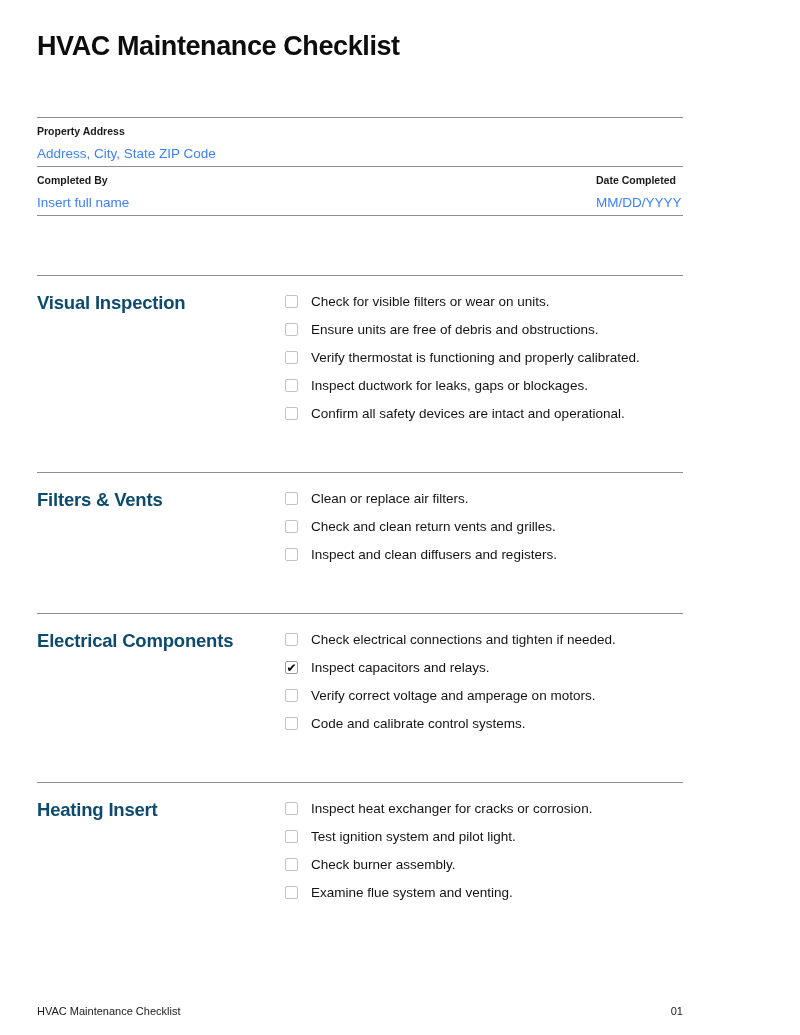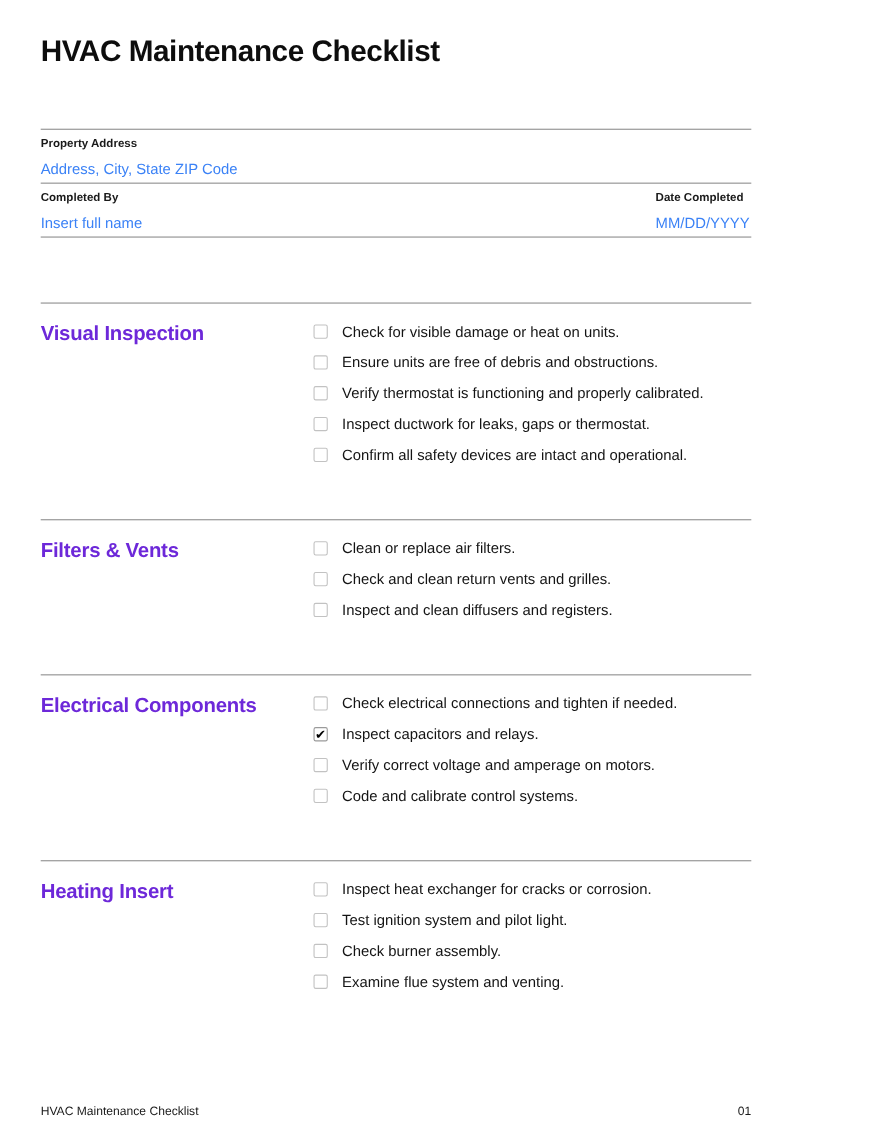--- a/index.html
+++ b/index.html
@@ -55,21 +55,21 @@
   }
   .section-first { margin-top: 59px; }
   .section-heading-col { width: 248px; flex-shrink: 0; }
   .section-heading {
     margin: 0;
     padding-top: 16px;
     font-size: 18.5px;
     line-height: 22px;
     font-weight: 600;
     letter-spacing: -0.2px;
-    color: #6d28d9;
+    color: #0c4a6e;
   }
   .checklist {
     flex: 1;
     padding-top: 18px;
     padding-bottom: 38px;
   }
   .check-row {
     display: flex;
     align-items: flex-start;
     margin-bottom: 12px;
@@ -140,33 +140,33 @@
 
   <hr class="rule rule-3">
 
   <div class="section section-first">
     <div class="section-heading-col">
       <h2 class="section-heading">Visual Inspection</h2>
     </div>
     <div class="checklist">
       <div class="check-row">
         <span class="checkbox"></span>
-        <span class="check-label">Check for visible damage or heat on units.</span>
+        <span class="check-label">Check for visible filters or wear on units.</span>
       </div>
       <div class="check-row">
         <span class="checkbox"></span>
         <span class="check-label">Ensure units are free of debris and obstructions.</span>
       </div>
       <div class="check-row">
         <span class="checkbox"></span>
         <span class="check-label">Verify thermostat is functioning and properly calibrated.</span>
       </div>
       <div class="check-row">
         <span class="checkbox"></span>
-        <span class="check-label">Inspect ductwork for leaks, gaps or thermostat.</span>
+        <span class="check-label">Inspect ductwork for leaks, gaps or blockages.</span>
       </div>
       <div class="check-row">
         <span class="checkbox"></span>
         <span class="check-label">Confirm all safety devices are intact and operational.</span>
       </div>
     </div>
   </div>
 
   <div class="section">
     <div class="section-heading-col">

